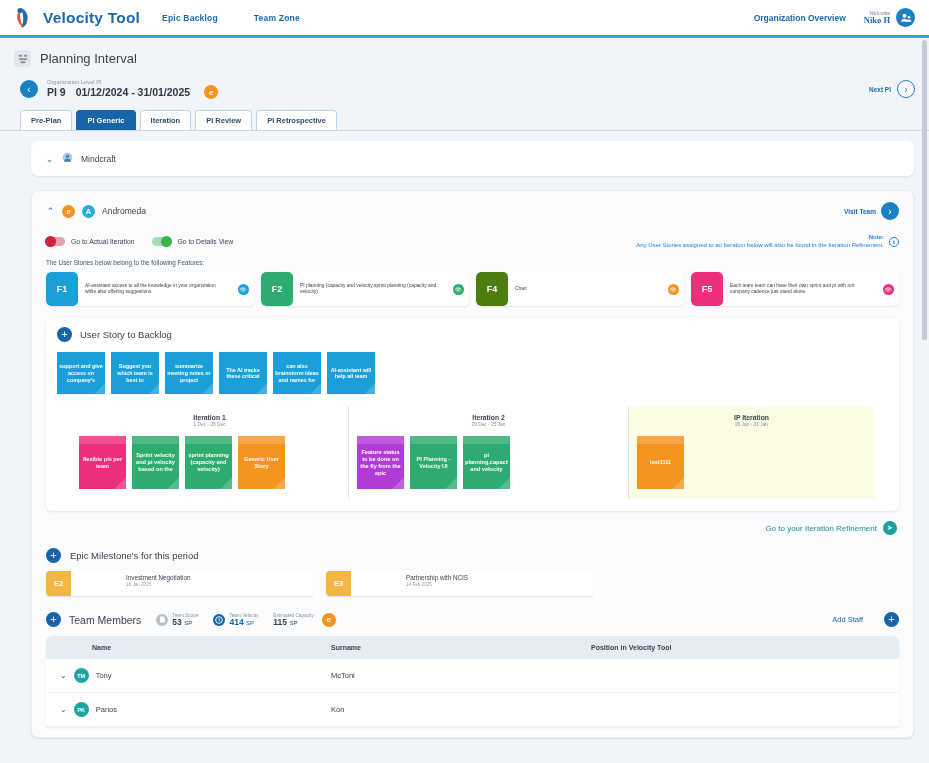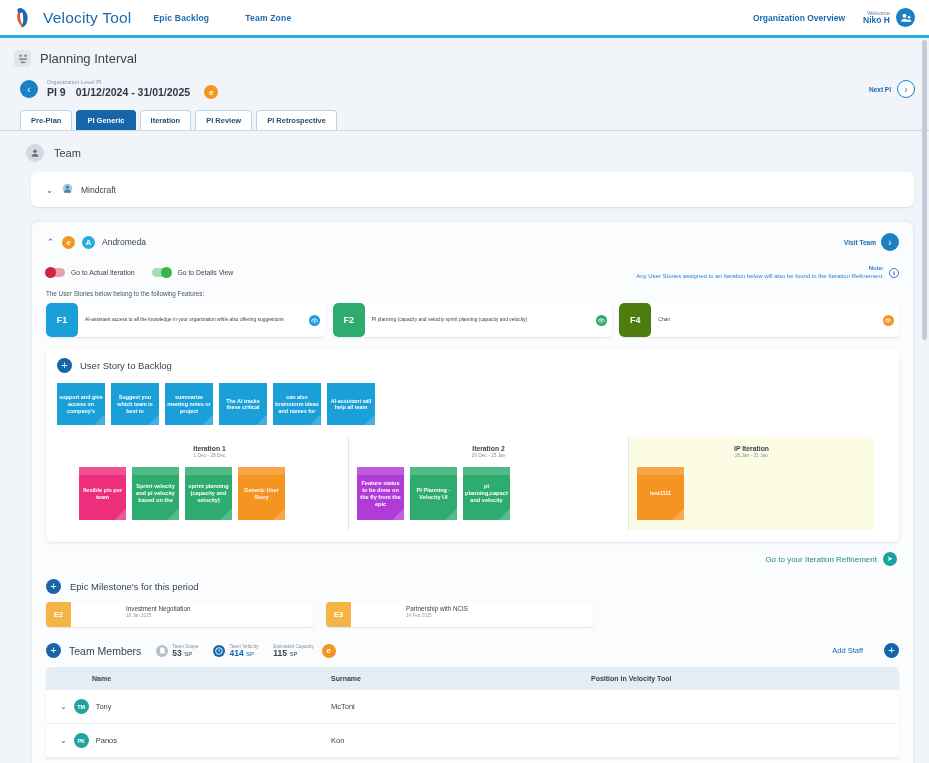--- a/index.html
+++ b/index.html
@@ -17,28 +17,28 @@
   .topbar {
     height: 38px; background: #ffffff;
     display: flex; align-items: center;
     padding: 0 14px;
     border-bottom: 3px solid #29abe2;
     position: relative;
   }
   .brand { display: flex; align-items: center; gap: 8px; }
   .logo-mark { width: 21px; height: 23px; position: relative; }
   .brand-name {
-    font-size: 15.5px; font-weight: normal; color: #1b6aae; letter-spacing: .2px; text-align: right;
+    font-size: 15.5px; font-weight: bold; color: #1b6aae; letter-spacing: .2px; text-align: right;
   }
   .topnav { display: flex; gap: 36px; margin-left: 22px; }
   .topnav a { font-size: 8.5px; color: #1b6aae; text-decoration: none; font-weight: bold; letter-spacing: .2px;}
   .topright { margin-left: auto; display: flex; align-items: center; gap: 18px; }
   .org-overview { font-size: 8.5px; color: #1b6aae; font-weight: bold; }
   .welcome-wrap { display: flex; align-items: center; gap: 6px; }
-  .welcome-text { text-align: right; line-height: 1.1; }
+  .welcome-text { text-align: right; line-height: 1.1; font-family: Liberation Serif, serif; }
   .welcome-small { font-size: 5.5px; color: #5d7fa5; display: block; }
   .welcome-user { font-size: 8.5px; color: #1b6aae; font-weight: bold; display: block; }
   .avatar-circle {
     width: 19px; height: 19px; border-radius: 50%;
     background: #1b7fc4; display: flex; align-items: center; justify-content: center;
     color: #fff; font-size: 10px;
   }
 
   
   .page-head { padding: 12px 14px 0 14px; }
@@ -341,29 +341,20 @@
     <div class="tabs">
       <div class="tab">Pre-Plan</div>
       <div class="tab active">PI Generic</div>
       <div class="tab">Iteration</div>
       <div class="tab">PI Review</div>
       <div class="tab">PI Retrospective</div>
     </div>
   </div>
   <div class="tabs-rule"></div>
 
-  <div class="team-head">
-    <span class="team-head-icon">
-      <svg width="10" height="10" viewBox="0 0 16 16" fill="#64707d">
-        <circle cx="8" cy="5" r="2.8"></circle>
-          <path d="M2.5 14c0-3 2.5-5 5.5-5s5.5 2 5.5 5z"></path>
-      </svg>
-    </span>
-    <span class="team-head-text">Team</span>
-  </div>
 
   <div class="card">
     <div class="collapsed-row">
       <span class="chev">⌄</span>
       <span class="team-emoji">
         <svg width="11" height="11" viewBox="0 0 16 16">
           <circle cx="8" cy="8" r="7" fill="#9fd0e8"></circle>
             <circle cx="8" cy="6" r="2.4" fill="#4f7ea0"></circle>
           <path d="M3 14c0-2.8 2.2-4.6 5-4.6s5 1.8 5 4.6z" fill="#4f7ea0"></path>
         </svg>
@@ -423,20 +414,27 @@
             <span class="eye-dot" style="background:#2eab6e">👁</span>
           </span>
       </div>
       <div class="feature-chip">
         <span class="feature-key" style="background:#4d7c0f">F4</span>
         <span class="feature-text">Chari</span>
         <span class="feature-eye">
             <span class="eye-dot" style="background:#f59421">👁</span>
           </span>
       </div>
+      <div class="feature-chip">
+        <span class="feature-key" style="background:#ec2e7d">F5</span>
+        <span class="feature-text">Each team team can have their own sprint and pi with not company cadence just stand alone</span>
+        <span class="feature-eye">
+            <span class="eye-dot" style="background:#ec2e7d">👁</span>
+          </span>
+      </div>
     </div>
 
     <div class="inner-panel">
       <div class="panel-head">
         <span class="plus-btn">+</span>
         <span class="panel-title">User Story to Backlog</span>
       </div>
       <div class="sticky-row">
         <div class="sticky" style="background:#1a9fd9">
             <span class="txt">support and give access on company's</span>

